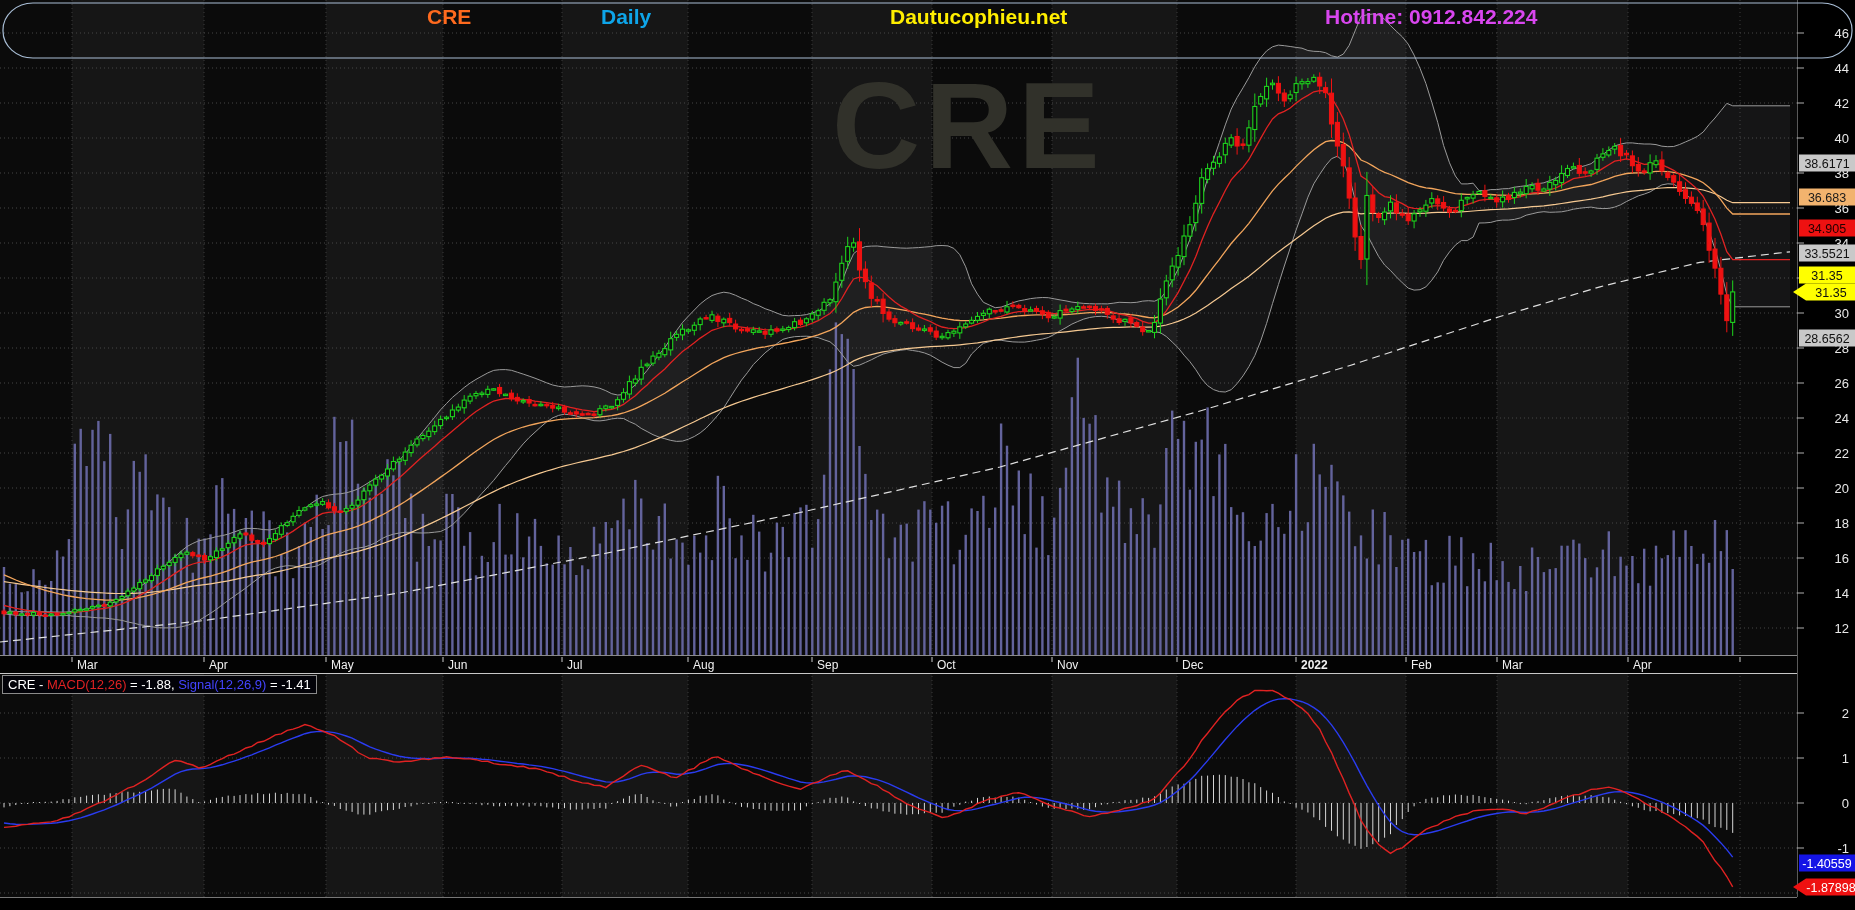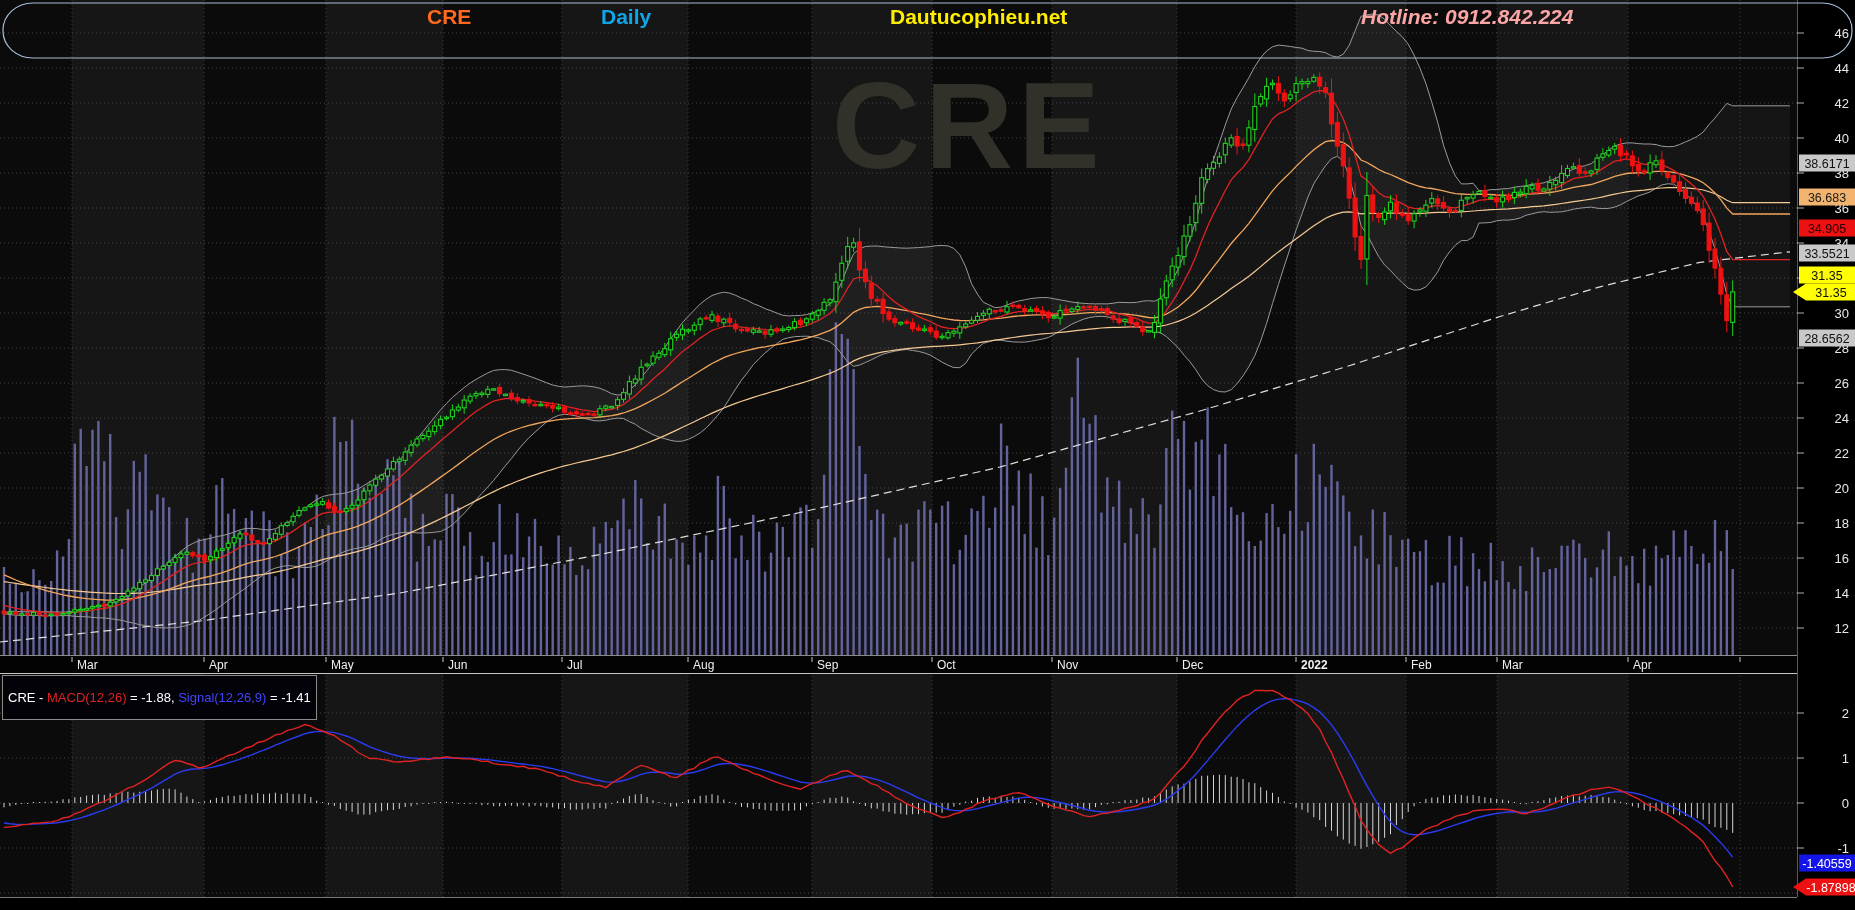--- a/index.html
+++ b/index.html
@@ -1,20 +1,20 @@
 <!DOCTYPE html>
 <html><head>
 <meta charset="utf-8">
 <style>
   html,body{margin:0;padding:0;background:#000;}
   #stage{position:relative;width:1855px;height:910px;background:#0b0b0b;overflow:hidden;
          font-family:"Liberation Sans",sans-serif;}
   #chart-svg{position:absolute;left:0;top:0;}
   .hdr-lbl{position:absolute;top:5px;font-size:21px;font-weight:bold;white-space:nowrap;z-index:4;}
-  #macd-label{position:absolute;left:2px;top:675px;height:17px;line-height:17px;padding:13px 5px;
+  #macd-label{position:absolute;left:2px;top:675px;height:17px;line-height:17px;padding:0 5px;
       background:#020208;border:1px solid #8a8a8a;font-size:13px;z-index:4;white-space:nowrap;color:#fff;}
   svg text{font-family:"Liberation Sans",sans-serif;}
   .axis-txt{font-size:13px;fill:#e8e8e8;}
   .month-txt{font-size:12px;fill:#f0f0f0;}
   .tag-txt{font-size:12.5px;}
   .wm{font-size:122px;font-weight:bold;letter-spacing:5px;fill:#31312a;}
 </style>
 </head>
 <body>
 
@@ -1374,19 +1374,19 @@
           <polygon points="1793,887 1806,878.5 1855,878.5 1855,895.5 1806,895.5" fill="#ee1111"></polygon>
           <text x="1831" y="891.5" text-anchor="middle" class="tag-txt" fill="#ffffff">-1.87898</text>
         </g>
         <rect x="3" y="3" width="1849" height="55" rx="30" ry="27" fill="none" stroke="#a9bed6" stroke-width="1.2"></rect>
       </g>
   </svg>
 
   <div class="hdr-lbl" style="left: 427px; color: rgb(255, 106, 30);">CRE</div>
   <div class="hdr-lbl" style="left: 601px; color: #0ea5e9;">Daily</div>
   <div class="hdr-lbl" style="left: 890px; color: rgb(255, 238, 0);">Dautucophieu.net</div>
-  <div class="hdr-lbl" style="left: 1361px; color: #fca5a5; font-style: italic;">Hotline: 0912.842.224</div>
+  <div class="hdr-lbl" style="left: 1325px; color: #d946ef;">Hotline: 0912.842.224</div>
 
   <div id="macd-label">
     <span style="color: rgb(255, 255, 255);">CRE - </span><span style="color: rgb(224, 34, 34);">MACD(12,26)</span><span style="color: rgb(255, 255, 255);"> = -1.88, </span><span style="color: rgb(68, 68, 255);">Signal(12,26,9)</span><span style="color: rgb(255, 255, 255);"> = -1.41</span>
   </div>
 
 </div>
 
 </body></html>

